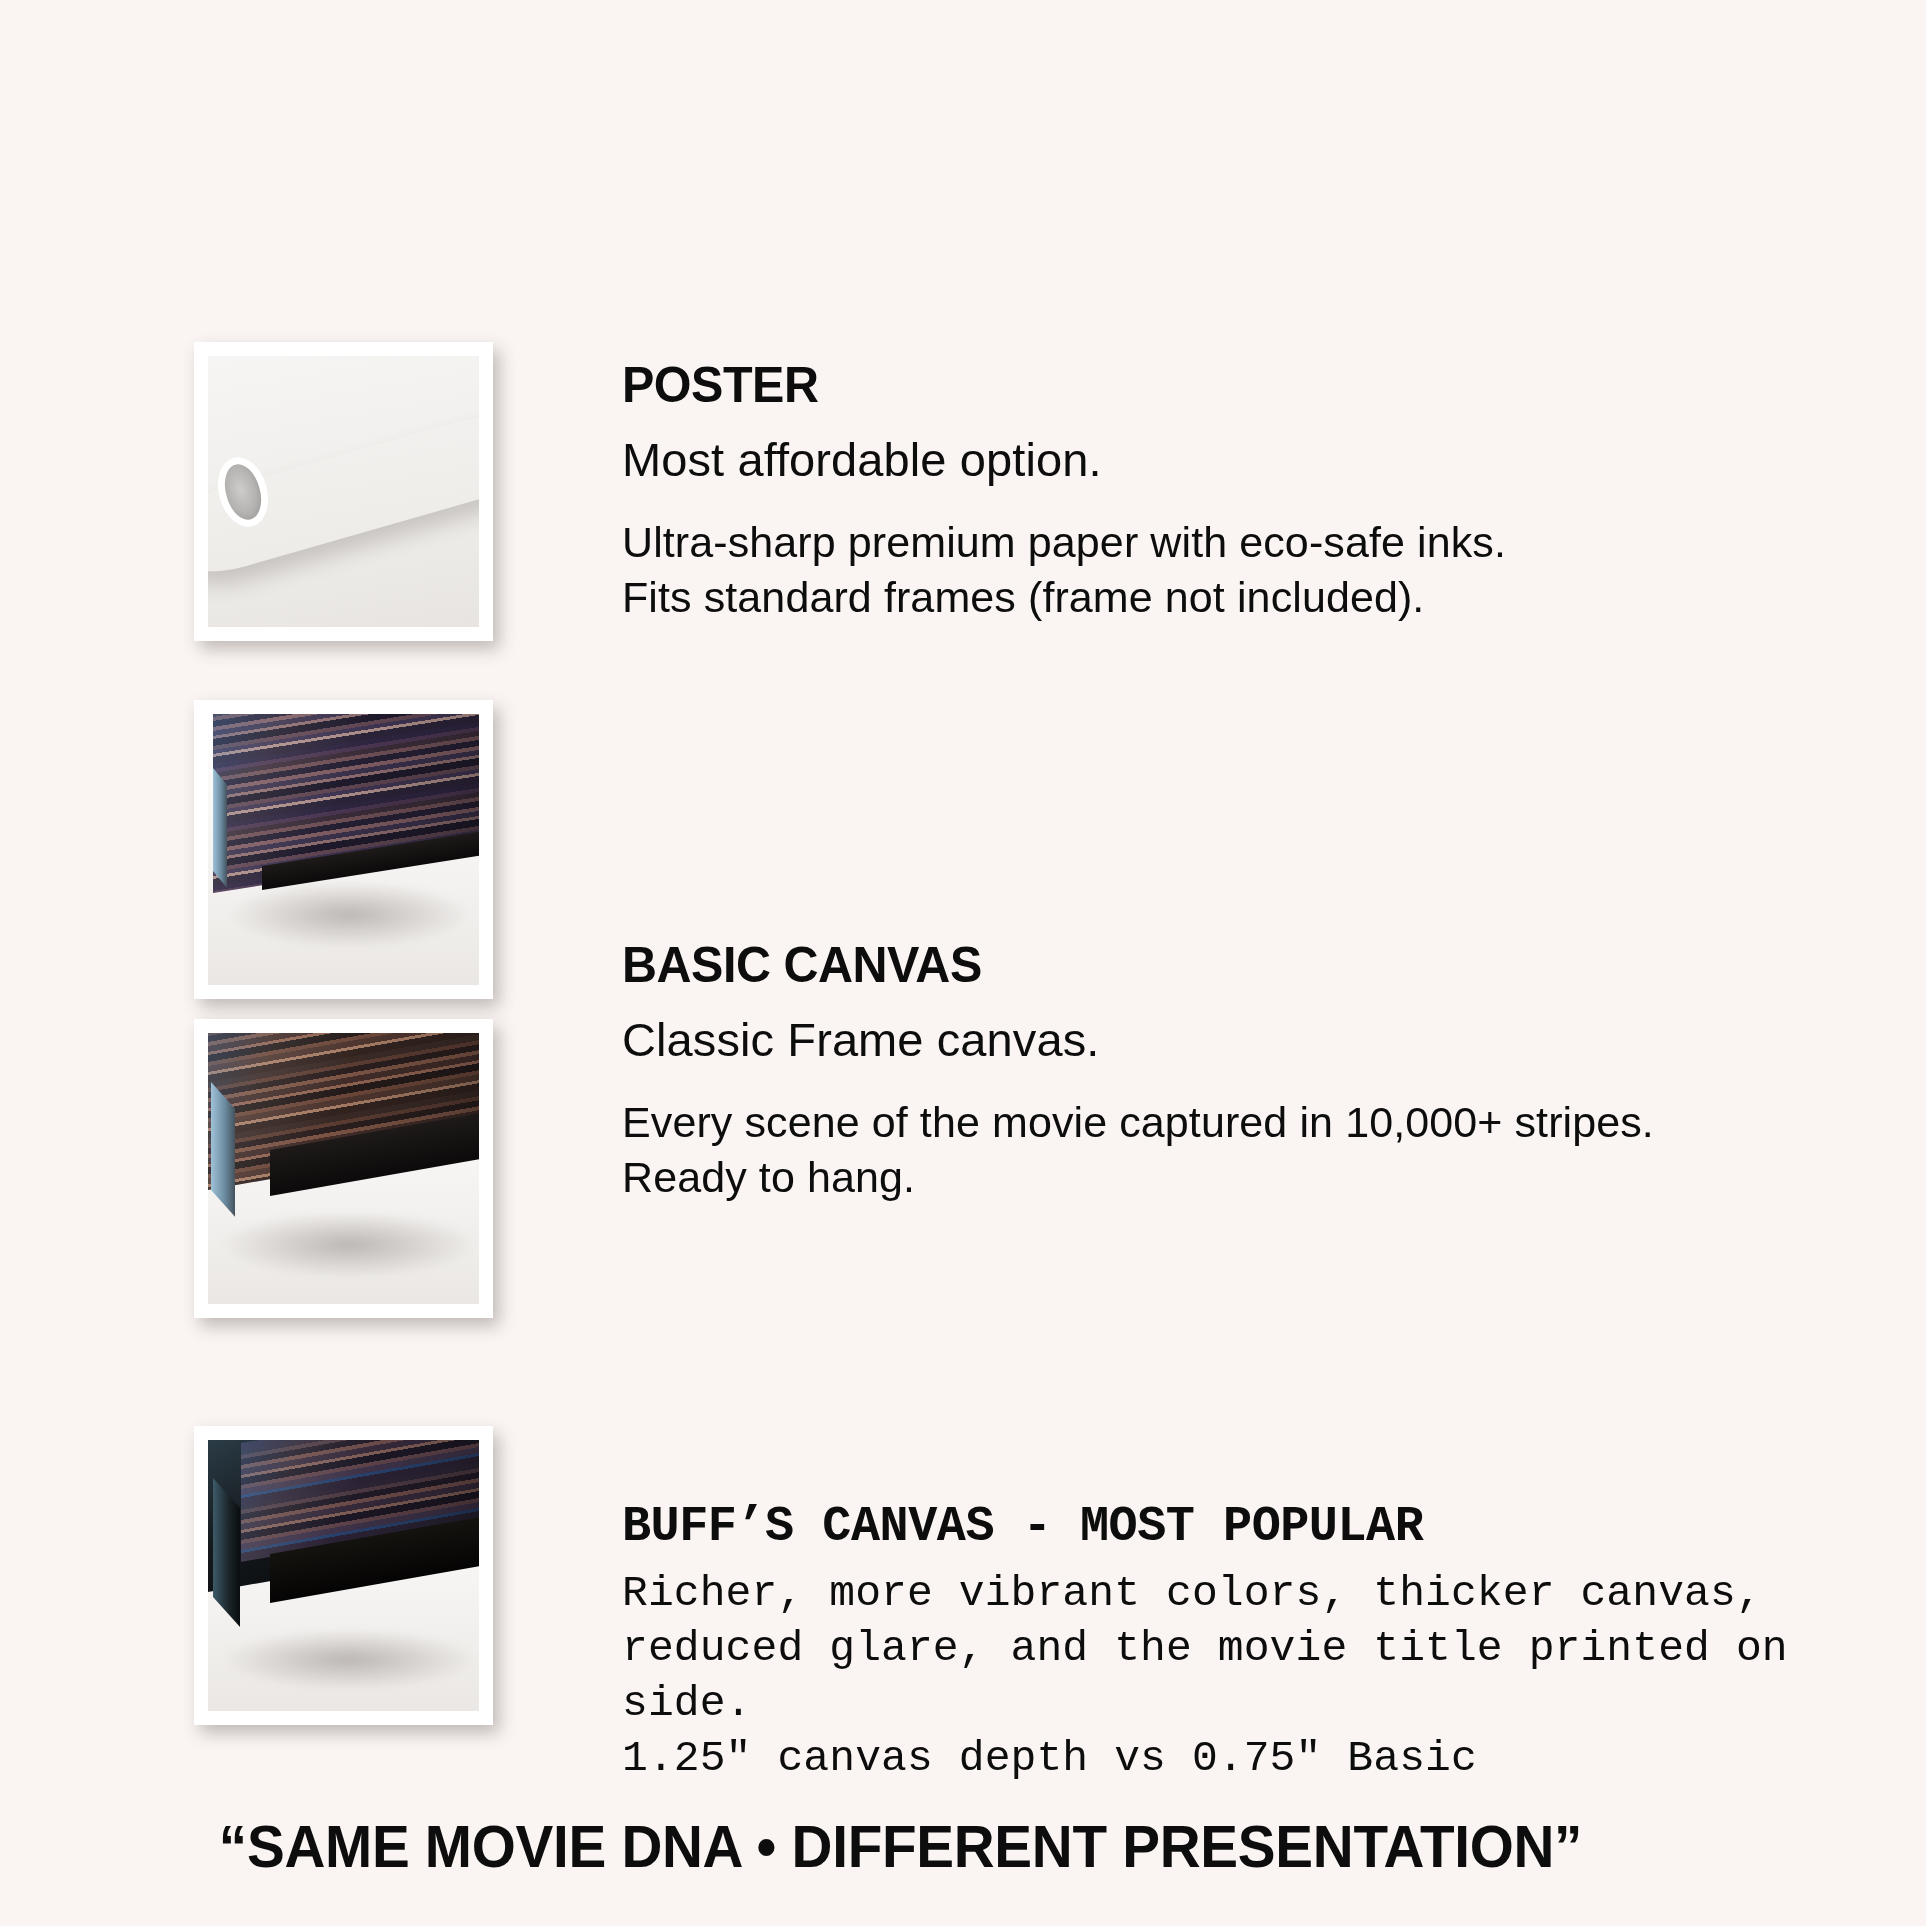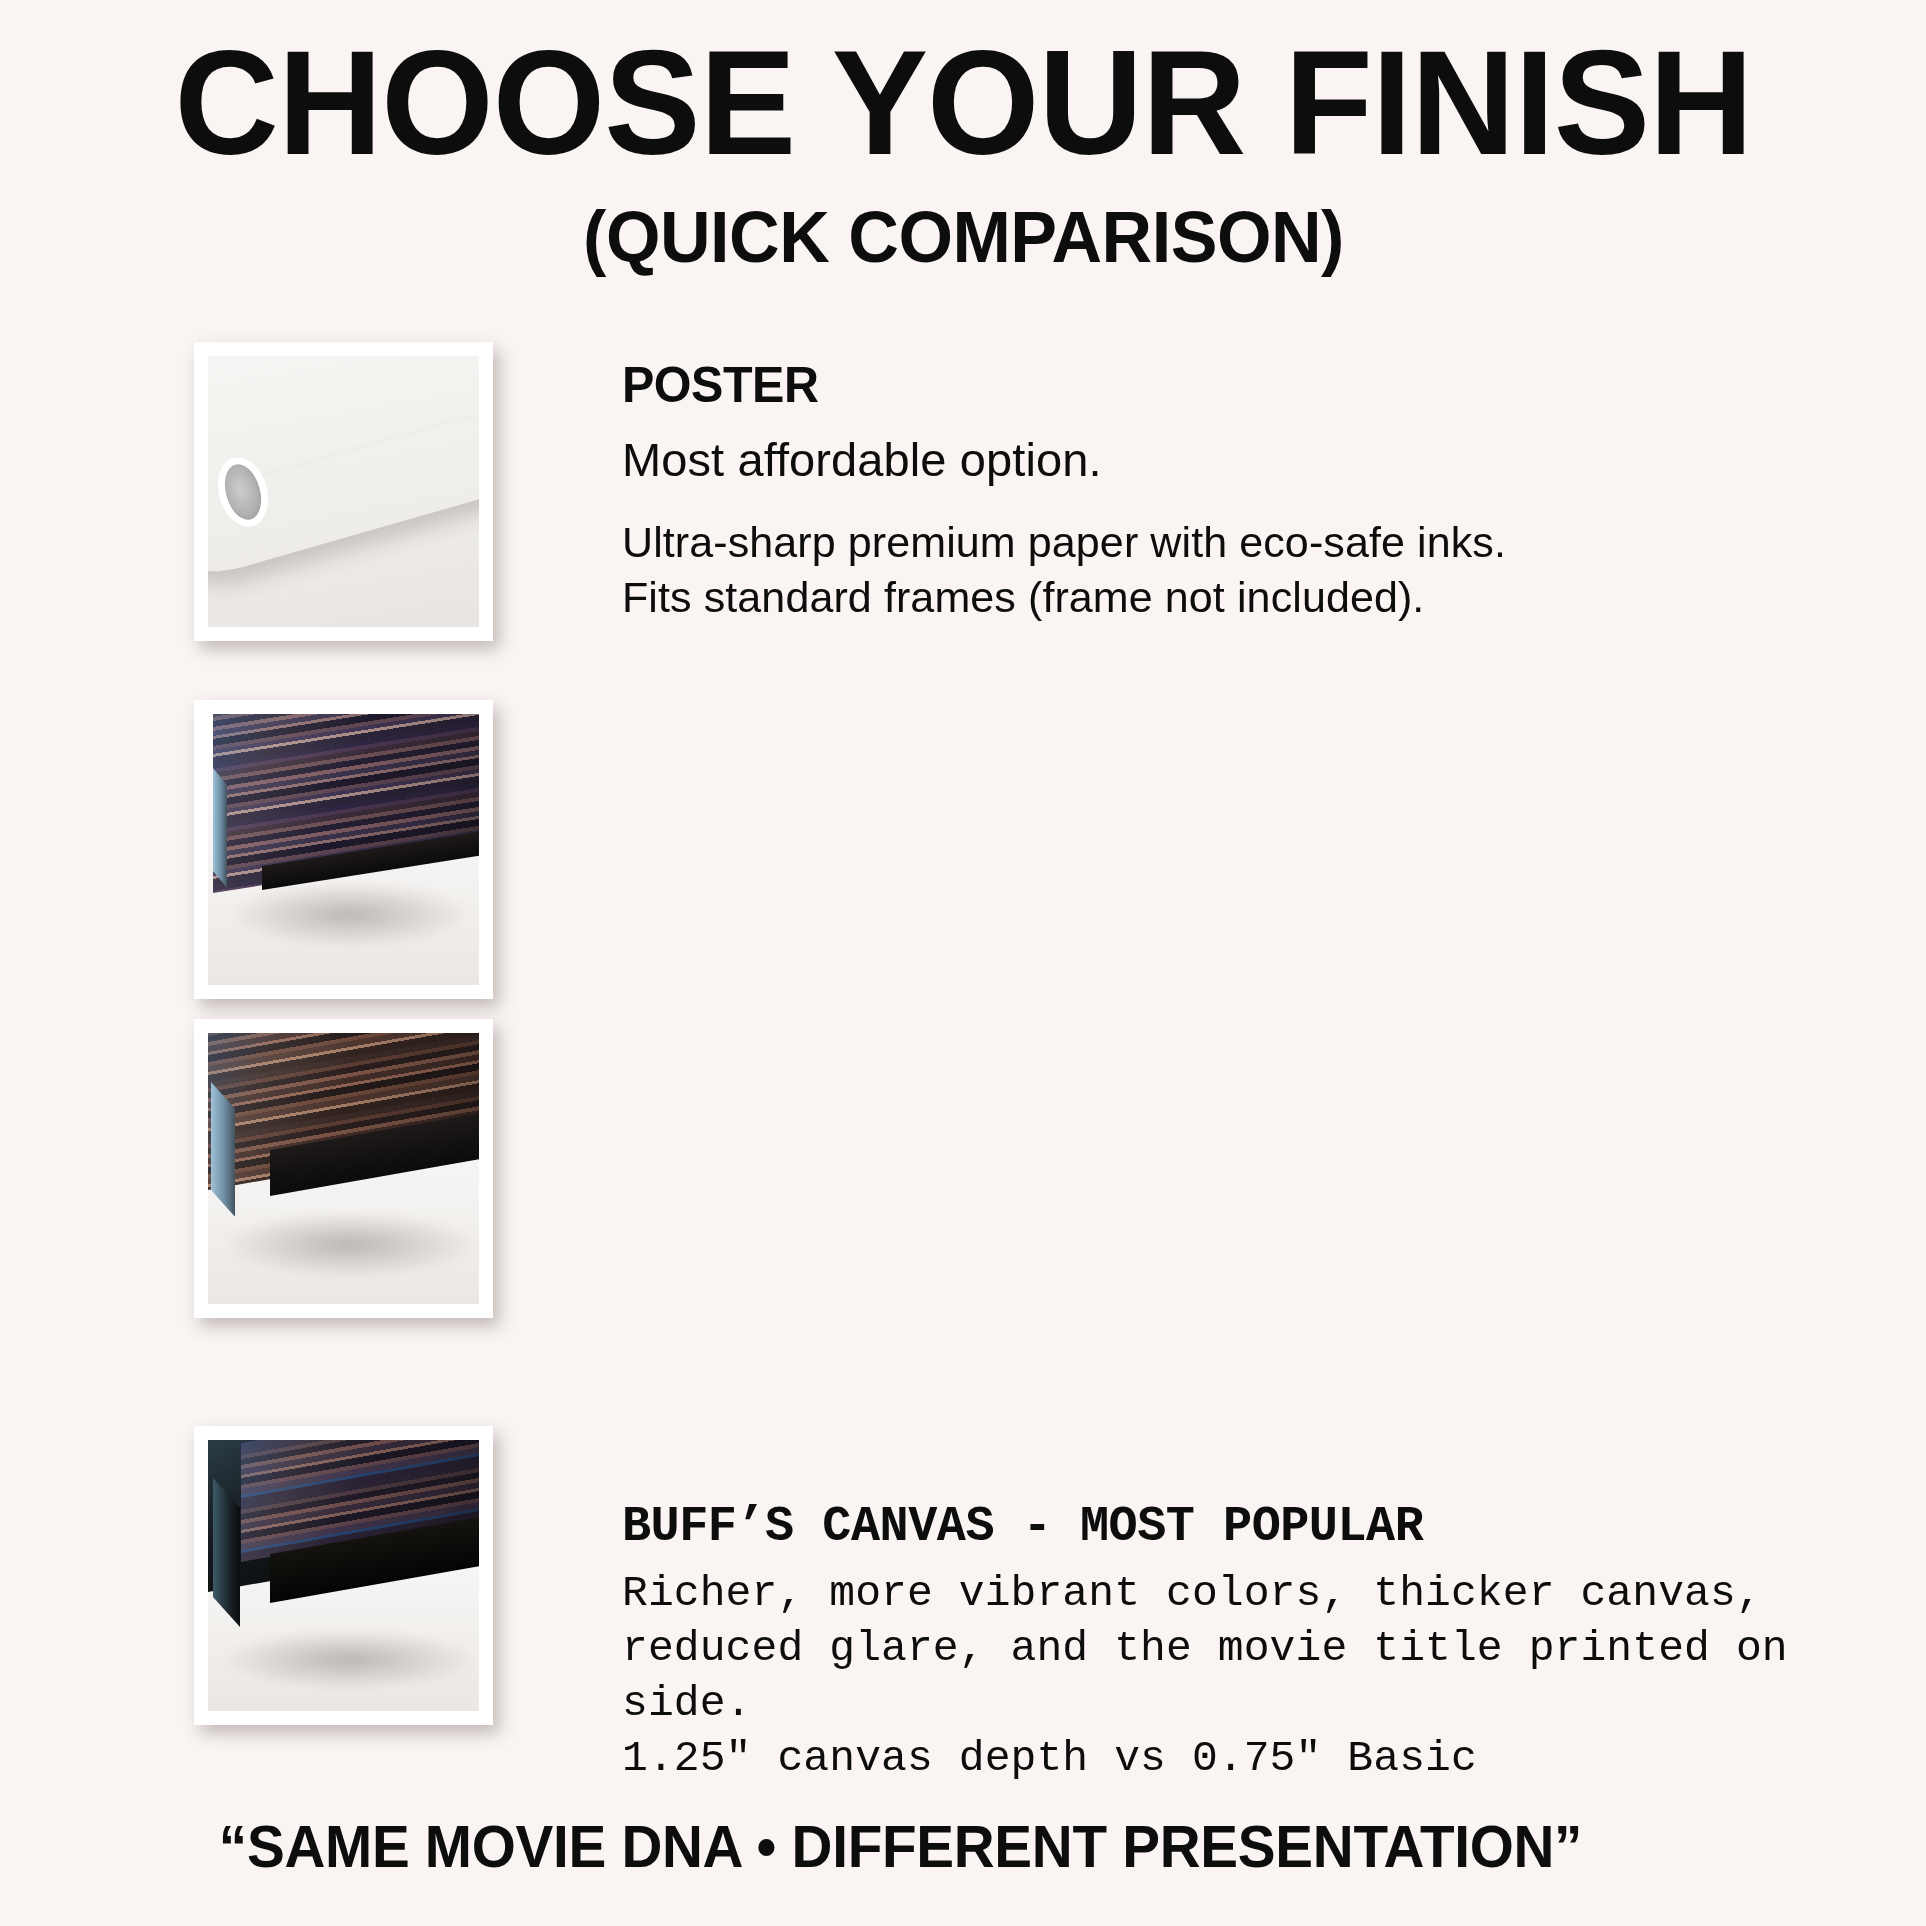--- a/index.html
+++ b/index.html
@@ -271,24 +271,20 @@
     margin: 0;
     transform: scaleX(0.96);
     white-space: nowrap;
   }
 </style>
 </head>
 <body>
 
 <div class="page">
 
-  <div class="header">
-    <h1 class="title">CHOOSE YOUR FINISH</h1>
-    <h2 class="subtitle">(QUICK COMPARISON)</h2>
-  </div>
 
   <div class="row row-poster">
 
     <div class="card">
       <div class="card-inner">
         <div class="roll-scene">
           <div class="roll-tube"></div>
           <div class="roll-end"></div>
         </div>
       </div>
@@ -313,20 +309,28 @@
           <div class="canvas-face" style="left:2%; top:0%; width:98%; height:66%; transform:skewY(-9deg); transform-origin:left top;">
             <div class="stripes stripes-basic"></div>
             <div class="sheen"></div>
           </div>
           <div class="canvas-edge" style="left:20%; top:56%; width:80%; height:9%; transform:skewY(-9deg); transform-origin:left top;"></div>
           <div class="canvas-edge canvas-edge-left" style="left:2%; top:20%; width:5%; height:38%; transform:skewY(50deg); transform-origin:left top;"></div>
         </div>
       </div>
     </div>
 
+    <div class="text-col">
+      <h3 class="item-heading">BASIC CANVAS</h3>
+      <p class="lead">Classic Frame canvas.</p>
+      <p class="detail">
+        <span>Every scene of the movie captured in 10,000+ stripes.</span><br>
+        <span>Ready to hang.</span>
+      </p>
+    </div>
   </div>
 
   <div class="row row-buffs">
 
     <div class="card">
       <div class="card-inner">
         <div class="canvas-scene">
           <div class="ground-shadow" style="left:6%; top:66%; width:92%; height:24%;"></div>
           <div class="canvas-face" style="left:0%; top:0%; width:100%; height:58%; transform:skewY(-10deg); transform-origin:left top;">
             <div class="stripes stripes-buffs"></div>

